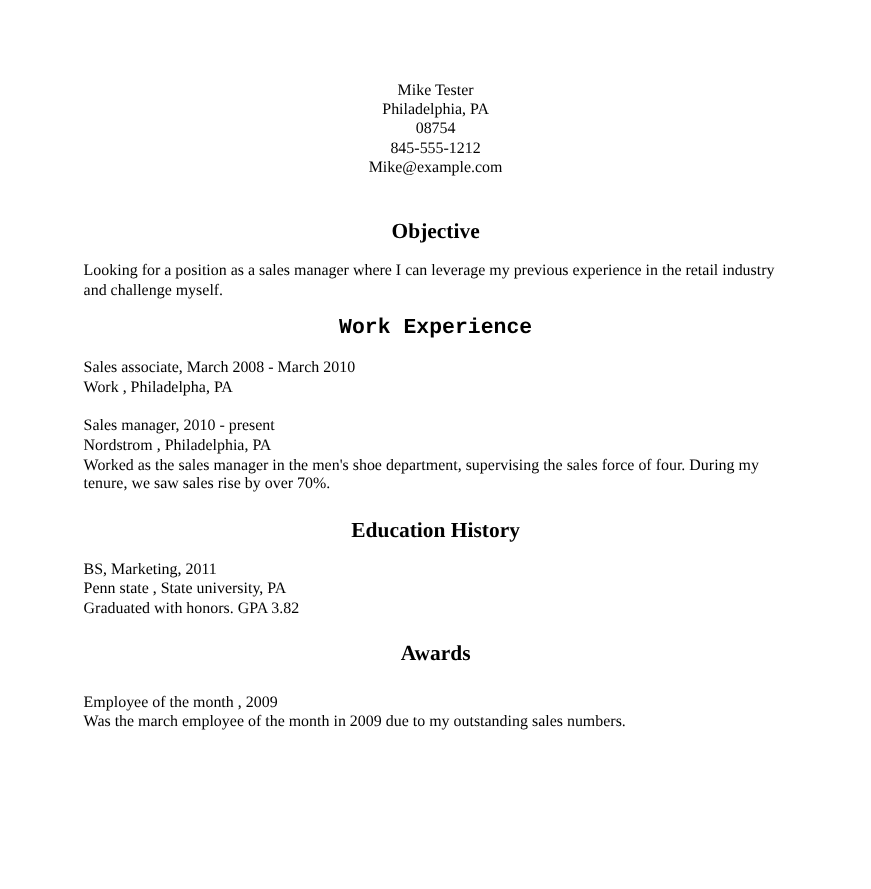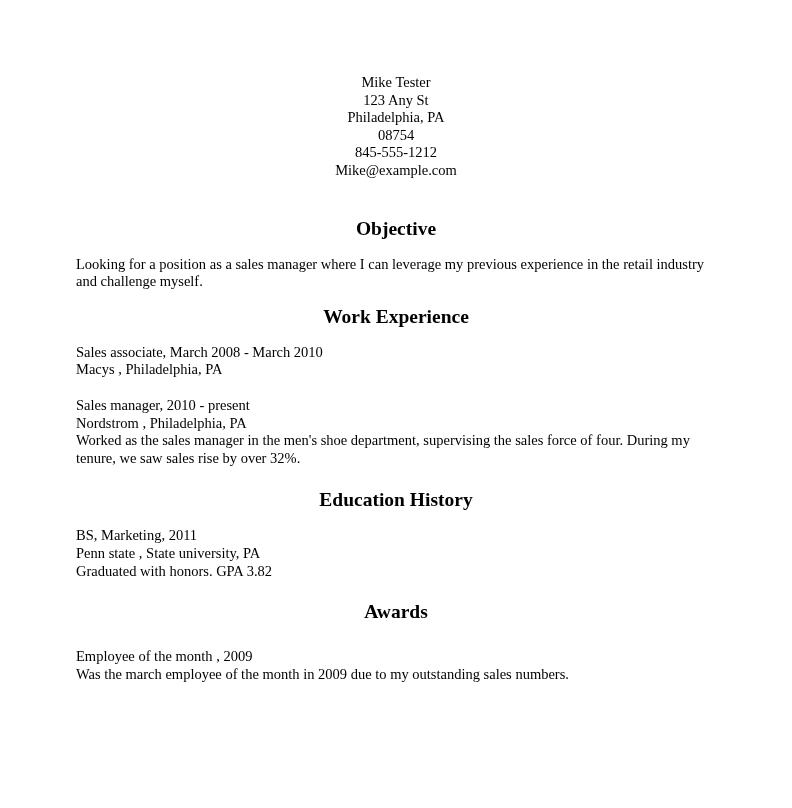--- a/index.html
+++ b/index.html
@@ -32,58 +32,57 @@
   }
   .section-heading {
     font-size: 19.5px;
     font-weight: bold;
     text-align: center;
     line-height: 23px;
     margin: 16px;
   }
   #obj-heading      { margin-top: 37px; }
   #obj-body         { margin-top: 13px; }
-  #work-heading     { margin-top: 14px; }
+  #work-heading     { margin-top: 14px; font-family: Liberation Mono, monospace; }
   #job-0            { margin-top: 10px; }
   #job-1            { margin-top: 18px; }
   #edu-heading      { margin-top: 21px; }
   #edu-0            { margin-top: 8px;  }
   #awards-heading   { margin-top: 20px; }
   #award-0          { margin-top: 25px;  }
 </style>
 </head>
 <body>
 
 <div class="page">
 
   <div class="contact-header">
     <div class="line">Mike Tester</div>
-    <div class="line">123 Any St</div>
     <div class="line">Philadelphia, PA</div>
     <div class="line">08754</div>
     <div class="line">845-555-1212</div>
     <div class="line">Mike@example.com</div>
   </div>
 
   <div id="obj-heading" class="section-heading">Objective</div>
   <div id="obj-body" class="multiline">Looking for a position as a sales manager where I can leverage my previous experience in the retail industry
 and challenge myself.</div>
 
   <div id="work-heading" class="section-heading">Work Experience</div>
 
   <div id="job-0" class="job-entry">
     <div class="line">Sales associate, March 2008 - March 2010</div>
-    <div class="line">Macys , Philadelphia, PA</div>
+    <div class="line">Work , Philadelpha, PA</div>
   </div>
 
   <div id="job-1" class="job-entry">
     <div class="line">Sales manager, 2010 - present</div>
     <div class="line">Nordstrom , Philadelphia, PA</div>
     <div class="multiline">Worked as the sales manager in the men's shoe department, supervising the sales force of four. During my
-tenure, we saw sales rise by over 32%.</div>
+tenure, we saw sales rise by over 70%.</div>
   </div>
 
   <div id="edu-heading" class="section-heading">Education History</div>
 
   <div id="edu-0" class="education-entry">
     <div class="line">BS, Marketing, 2011</div>
     <div class="line">Penn state , State university, PA</div>
     <div class="line">Graduated with honors. GPA 3.82</div>
   </div>
 

